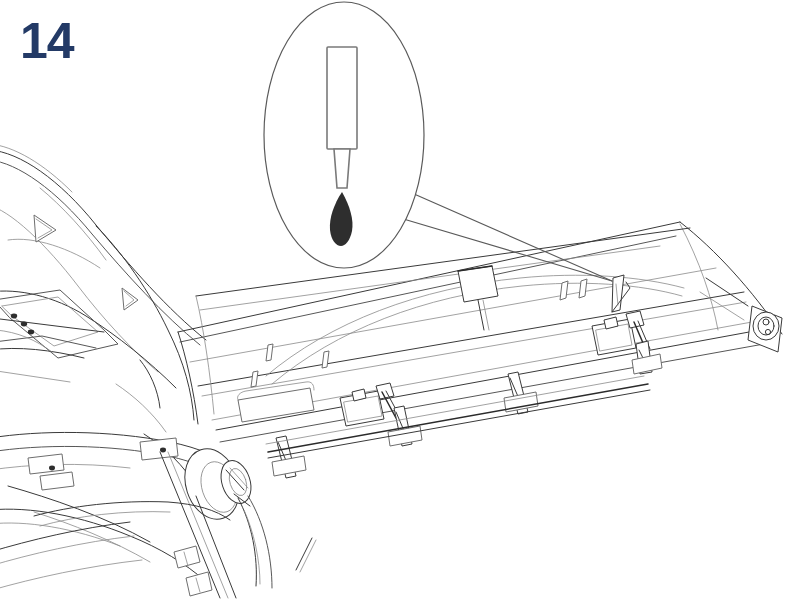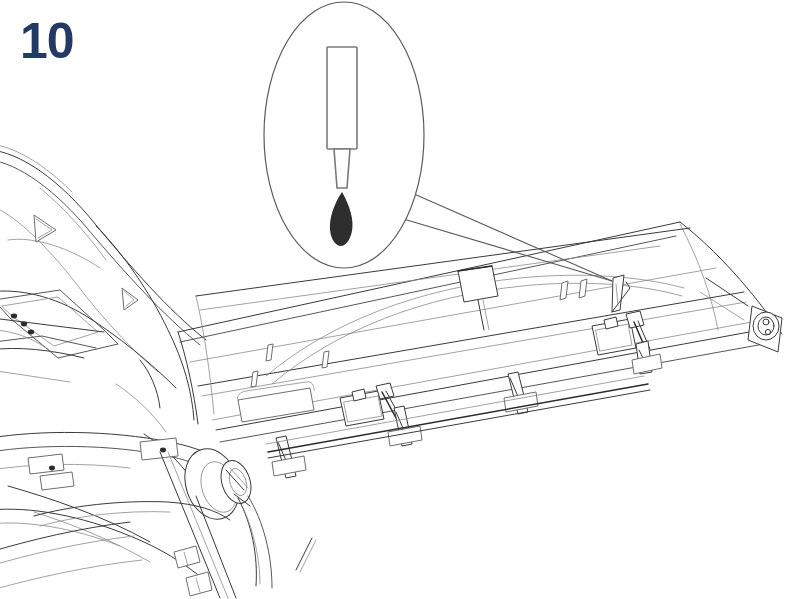--- a/index.html
+++ b/index.html
@@ -46,21 +46,21 @@
   .bubble { fill: #ffffff; stroke: #5a5a5a; stroke-width: 1.2; }
   .glue-body { fill: #ffffff; stroke: #7a7a7a; stroke-width: 1.6; }
   .glue-drop { fill: #2e2e2e; stroke: none; }
   .leader { fill: none; stroke: #5a5a5a; stroke-width: 1.1; stroke-linejoin: round; stroke-linecap: round; }
 </style>
 </head>
 <body>
 
 <div id="page">
 
-  <div id="step-number">10</div>
+  <div id="step-number">14</div>
 
   <svg id="artwork" viewBox="0 0 799 599" xmlns="http://www.w3.org/2000/svg">
 
     <g>
 
       <g>
         <path class="ln" d="M -10 150 C 20 152 60 180 96 225 C 130 266 168 310 206 340"></path>
         <path class="ln-mid" d="M -10 160 C 18 163 56 190 92 234 C 126 274 164 316 200 345"></path>
         <path class="ln-thin" d="M -12 205 C 10 210 46 244 78 286 C 104 320 132 350 158 372"></path>
         <path class="ln" d="M -10 292 C 18 288 54 296 86 316 C 118 336 150 362 176 388"></path>

